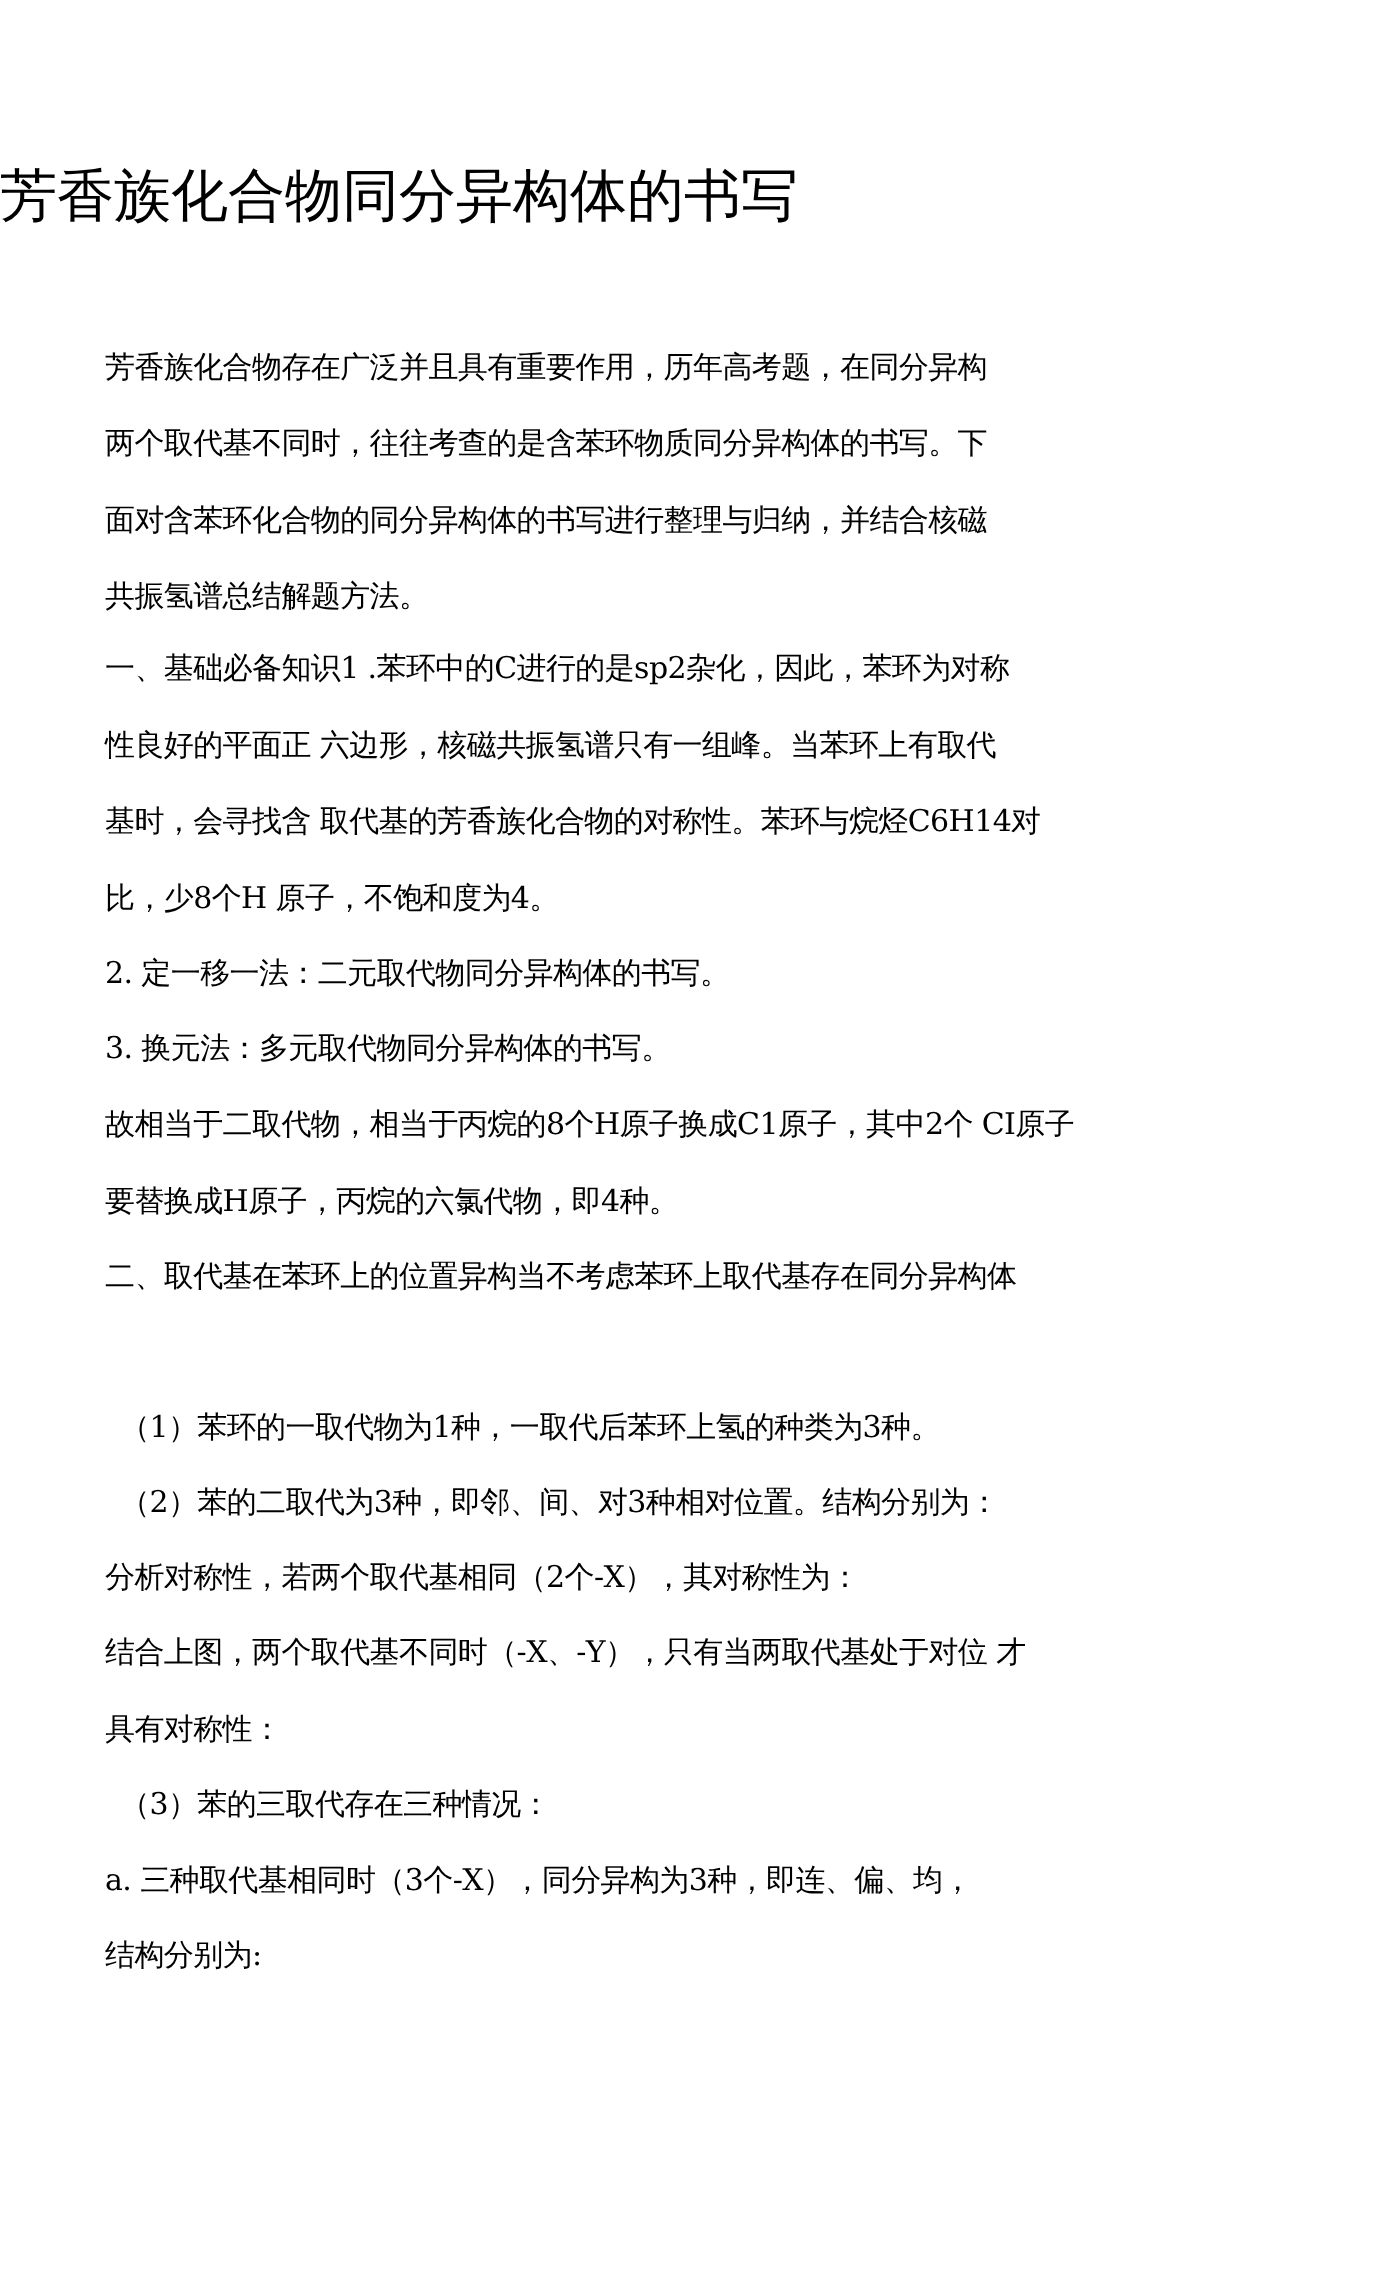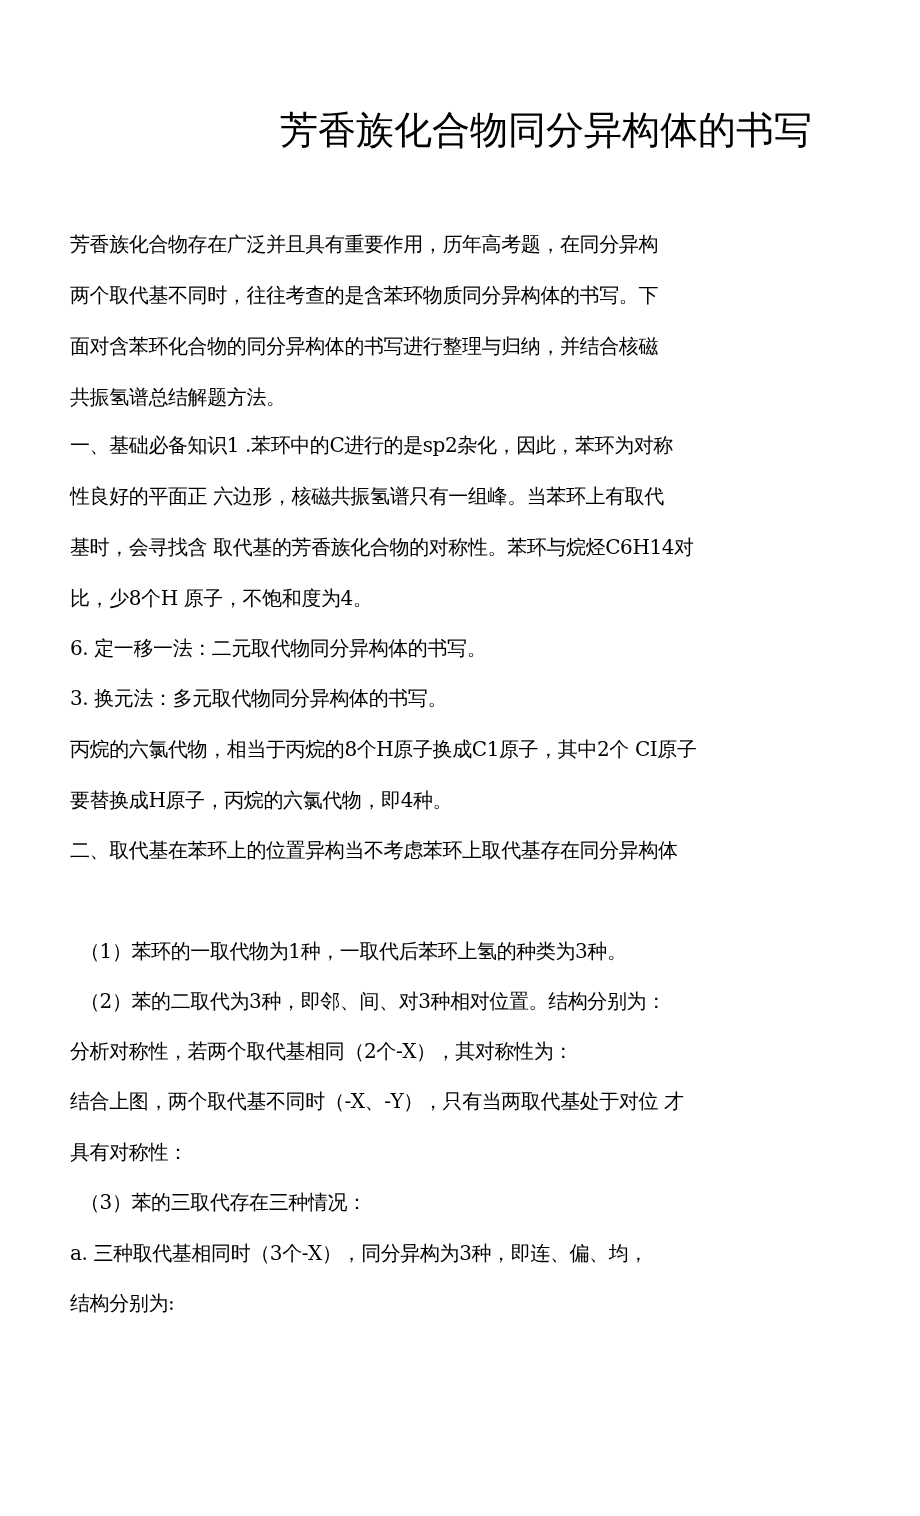--- a/index.html
+++ b/index.html
@@ -20,21 +20,21 @@
     left: 0;
     top: 0;
     width: 920px;
     height: 1516px;
   }
   .title {
     position: absolute;
     left: 0;
     top: 104px;
     width: 812px;
-    text-align: right;
+    text-align: left;
     font-size: 38px;
     line-height: 52px;
     letter-spacing: 0px;
     font-weight: normal;
   }
   .line {
     position: absolute;
     left: 70px;
     width: 800px;
     font-size: 20px;
@@ -55,23 +55,23 @@
   <div class="line" style="top:228px">芳香族化合物存在广泛并且具有重要作用，历年高考题，在同分异构</div>
   <div class="line" style="top:279px">两个取代基不同时，往往考查的是含苯环物质同分异构体的书写。下</div>
   <div class="line" style="top:330px">面对含苯环化合物的同分异构体的书写进行整理与归纳，并结合核磁</div>
   <div class="line" style="top:381px">共振氢谱总结解题方法。</div>
 
   <div class="line" style="top:429px">一、基础必备知识1 .苯环中的C进行的是sp2杂化，因此，苯环为对称</div>
   <div class="line" style="top:480px">性良好的平面正  六边形，核磁共振氢谱只有一组峰。当苯环上有取代</div>
   <div class="line" style="top:531px">基时，会寻找含 取代基的芳香族化合物的对称性。苯环与烷烃C6H14对</div>
   <div class="line" style="top:582px">比，少8个H 原子，不饱和度为4。</div>
 
-  <div class="line" style="top:632px">6. 定一移一法：二元取代物同分异构体的书写。</div>
+  <div class="line" style="top:632px">2. 定一移一法：二元取代物同分异构体的书写。</div>
   <div class="line" style="top:682px">3. 换元法：多元取代物同分异构体的书写。</div>
-  <div class="line" style="top:733px">丙烷的六氯代物，相当于丙烷的8个H原子换成C1原子，其中2个 CI原子</div>
+  <div class="line" style="top:733px">故相当于二取代物，相当于丙烷的8个H原子换成C1原子，其中2个 CI原子</div>
   <div class="line" style="top:784px">要替换成H原子，丙烷的六氯代物，即4种。</div>
 
   <div class="line" style="top:834px">二、取代基在苯环上的位置异构当不考虑苯环上取代基存在同分异构体</div>
   <div class="line indent" style="top:935px">（1）苯环的一取代物为1种，一取代后苯环上氢的种类为3种。</div>
   <div class="line indent" style="top:985px">（2）苯的二取代为3种，即邻、间、对3种相对位置。结构分别为：</div>
 
   <div class="line" style="top:1035px">分析对称性，若两个取代基相同（2个-X），其对称性为：</div>
   <div class="line" style="top:1085px">结合上图，两个取代基不同时（-X、-Y），只有当两取代基处于对位 才</div>
   <div class="line" style="top:1136px">具有对称性：</div>
   <div class="line indent" style="top:1186px">（3）苯的三取代存在三种情况：</div>

